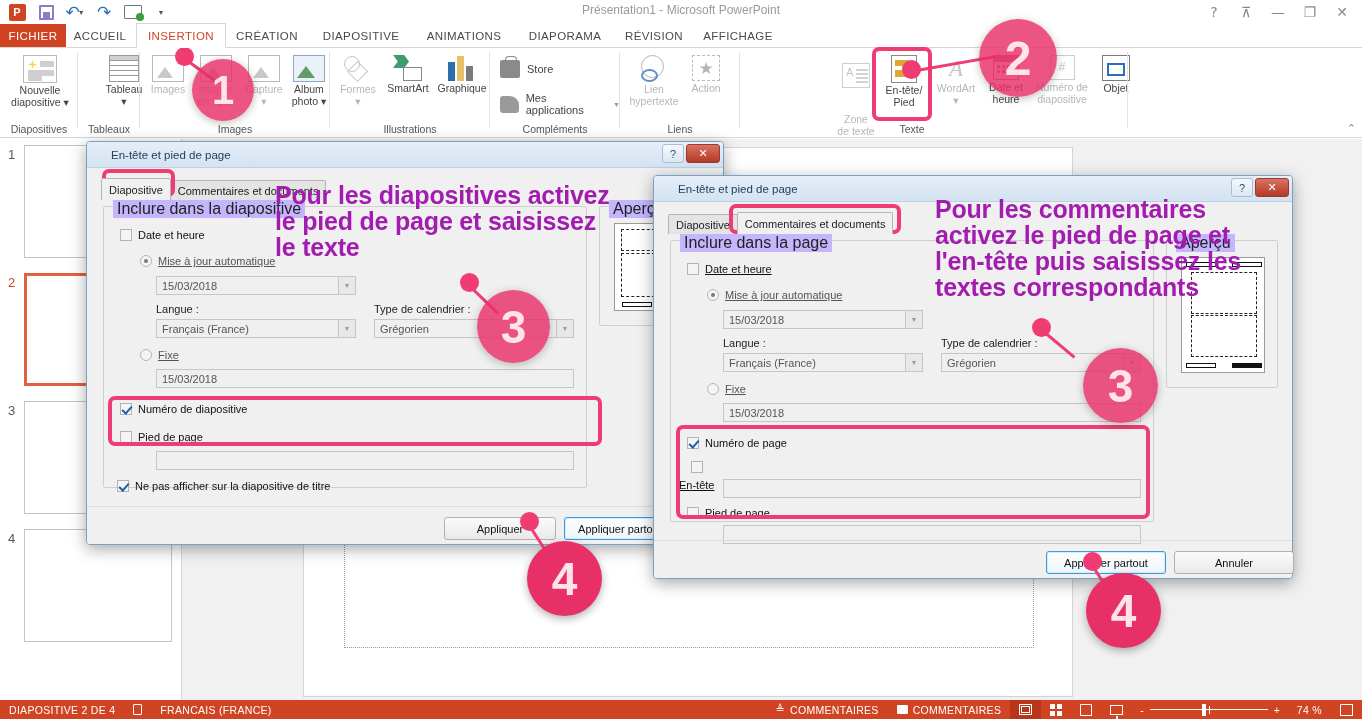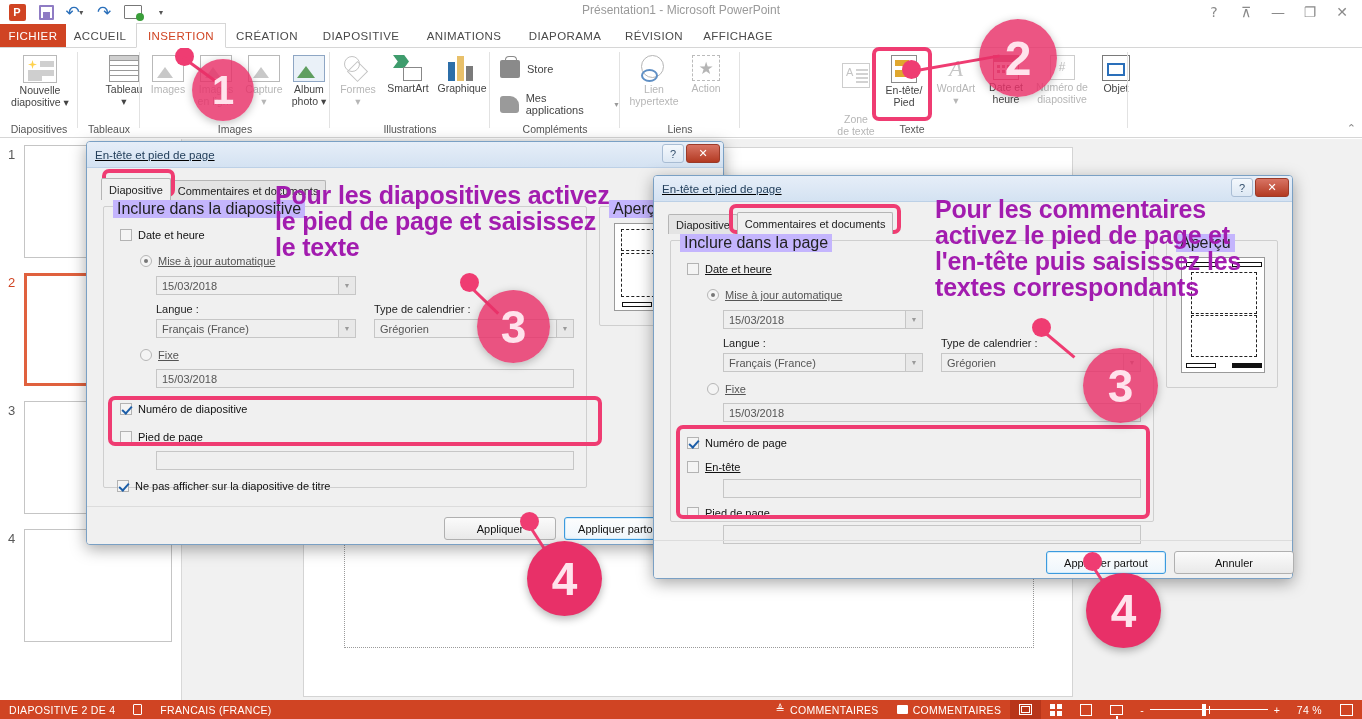--- a/index.html
+++ b/index.html
@@ -117,21 +117,21 @@
   #zoomslider{display:flex;align-items:center;gap:6px;padding:0 8px;}
   .zs-track{width:118px;height:1.5px;background:#fff;position:relative;}
   .zs-mid{position:absolute;left:50%;top:-3px;width:1.5px;height:8px;background:#fff;}
   .zs-knob{position:absolute;left:44%;top:-5px;width:4px;height:12px;background:#fff;}
   .fit-ico{width:13px;height:12px;border:1.5px solid #fff;}
 
   
   .dlg{position:absolute;background:#f0f0f0;border:1px solid #7aa0c4;border-radius:4px;
        box-shadow:0 4px 16px rgba(0,0,0,.35);}
   .dlg-tb{height:26px;background:linear-gradient(#e6eef8,#d4e2f2);border-radius:3px 3px 0 0;
-          border-bottom:1px solid #bcd0e6;display:flex;align-items:center;padding-left:8px;position:relative;text-decoration:underline;}
+          border-bottom:1px solid #bcd0e6;display:flex;align-items:center;padding-left:24px;position:relative;}
   .dlg-title{font-size:11.5px;color:#24405c;}
   .dlg-tb-btns{position:absolute;right:3px;top:2px;display:flex;gap:2px;}
   .tb-help{width:22px;height:19px;border:1px solid #a9bdd4;border-radius:3px;background:linear-gradient(#f4f8fc,#dde8f4);
            display:flex;align-items:center;justify-content:center;font-size:11px;color:#35516e;}
   .tb-close{width:34px;height:19px;border:1px solid #9c3a28;border-radius:3px;background:linear-gradient(#d87464,#b33a22);
             display:flex;align-items:center;justify-content:center;font-size:11px;color:#fff;font-family:"DejaVu Sans",sans-serif;}
   .dlg-body{position:absolute;left:0;right:0;top:26px;bottom:0;background:#f0f0f0;border-radius:0 0 3px 3px;}
 
   .tabstrip{position:absolute;display:flex;align-items:flex-end;height:22px;}
   .dtab{height:20px;padding:0 7px;font-size:11px;display:flex;align-items:center;background:#e4e4e4;
@@ -519,21 +519,21 @@
       </div>
       <div class="tfield" style="left:52px;top:162px;width:418px;height:19px;">
         <span>15/03/2018</span>
       </div>
 
       <div class="cbrow" style="left:16px;top:196px;">
         <span class="cbox on"></span>
         <span>Numéro de page</span>
       </div>
 
-      <div class="cbrow" style="left:16px;top:220px;">
+      <div class="cbrow" style="left:8px;top:220px;flex-direction:column;">
         <span class="cbox"></span>
         <span class="u">En-tête</span>
       </div>
       <div class="tfield" style="left:52px;top:238px;width:418px;height:19px;">
         <span></span>
       </div>
 
       <div class="cbrow" style="left:16px;top:266px;">
         <span class="cbox"></span>
         <span class="u">Pied de page</span>

